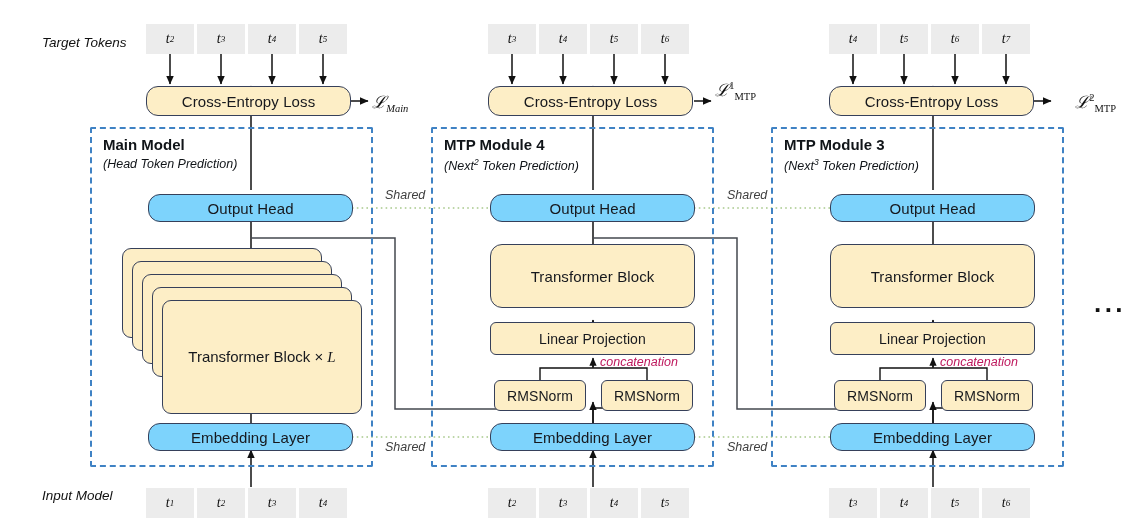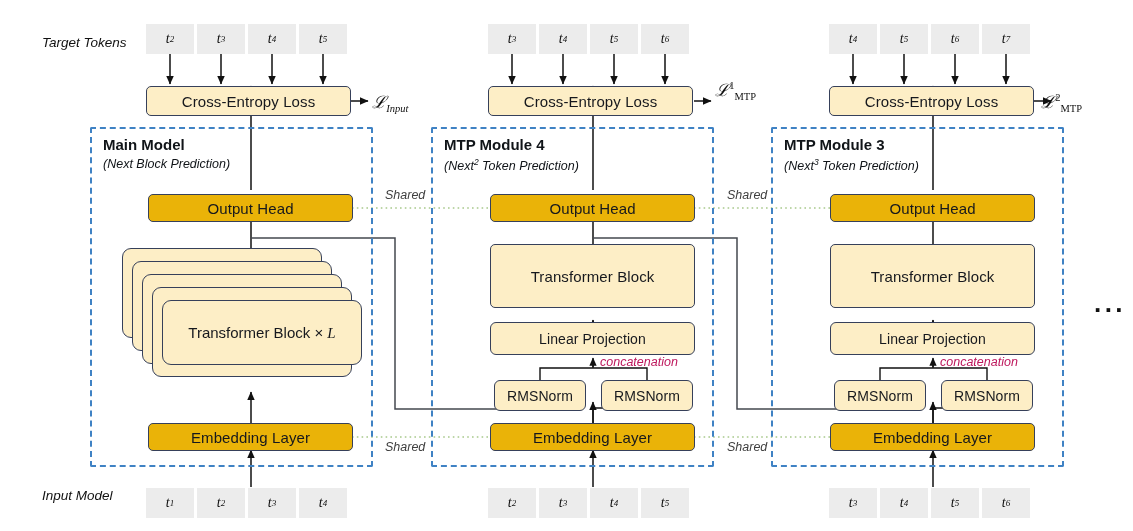--- a/index.html
+++ b/index.html
@@ -23,28 +23,28 @@
   }
 
   
   .node{
     position:absolute;
     box-sizing:border-box;
     display:flex;
     align-items:center;
     justify-content:center;
     border:1.6px solid #36405a;
-    border-radius:5px;
+    border-radius:12px;
     font-size:15px;
     color:#16181d;
     white-space:nowrap;
     letter-spacing:.1px;
   }
   .cream{ background:#fdeec6; }
-  .green{ background:#eab308; }
+  .green{ background:#7dd3fc; }
 
   .node.small{ font-size:14px; border-radius:6px; }
 
   
   .tokrow{ position:absolute; display:flex; gap:3px; }
   .tok{
     width:48px; height:30px;
     background:#ececec;
     display:flex; align-items:center; justify-content:center;
     font-size:14px;
@@ -278,35 +278,35 @@
         <span class="ital">t</span>
         <sub>7</sub>
       </div>
   </div>
 
   <div class="node cream" style="left:146px; top:86px; width:205px; height:30px;">Cross-Entropy Loss</div>
   <div class="node cream" style="left:488px; top:86px; width:205px; height:30px;">Cross-Entropy Loss</div>
   <div class="node cream" style="left:829px; top:86px; width:205px; height:30px;">Cross-Entropy Loss</div>
 
   <div class="loss" style="left:372px; top:90px;">
-    <span class="scr">ℒ</span><span class="sbx ital">Input</span>
+    <span class="scr">ℒ</span><span class="sbx ital">Main</span>
   </div>
   <div class="loss" style="left:715px; top:78px;">
     <span class="scr">ℒ</span><span class="sp">1</span><span class="sbx">MTP</span>
   </div>
-  <div class="loss" style="left:1041px; top:90px;">
+  <div class="loss" style="left:1075px; top:90px;">
     <span class="scr">ℒ</span><span class="sp">2</span><span class="sbx">MTP</span>
   </div>
 
   <div class="module" style="left:90px; top:127px; width:283px; height:340px;"></div>
   <div class="module" style="left:431px; top:127px; width:283px; height:340px;"></div>
   <div class="module" style="left:771px; top:127px; width:293px; height:340px;"></div>
 
   <div class="mod-title" style="left:103px; top:136px;">Main Model</div>
-  <div class="mod-sub" style="left:103px; top:157px;">(Next Block Prediction)</div>
+  <div class="mod-sub" style="left:103px; top:157px;">(Head Token Prediction)</div>
 
   <div class="mod-title" style="left:444px; top:136px;">MTP Module 4</div>
   <div class="mod-sub" style="left:444px; top:157px;">(Next<sup>2</sup> Token Prediction)</div>
 
   <div class="mod-title" style="left:784px; top:136px;">MTP Module 3</div>
   <div class="mod-sub" style="left:784px; top:157px;">(Next<sup>3</sup> Token Prediction)</div>
 
   <div class="node green" style="left:148px; top:194px; width:205px; height:28px;">Output Head</div>
   <div class="node green" style="left:490px; top:194px; width:205px; height:28px;">Output Head</div>
   <div class="node green" style="left:830px; top:194px; width:205px; height:28px;">Output Head</div>
@@ -315,21 +315,21 @@
   <div class="shared" style="left:727px; top:188px;">Shared</div>
 
   <div class="shared" style="left:385px; top:440px;">Shared</div>
   <div class="shared" style="left:727px; top:440px;">Shared</div>
 
   <div class="stackwrap" style="left:122px; top:248px; width:240px; height:144px;">
     <div class="stackcard" style="left:0px;  top:0px;  width:200px; height:90px;"></div>
     <div class="stackcard" style="left:10px; top:13px; width:200px; height:90px;"></div>
     <div class="stackcard" style="left:20px; top:26px; width:200px; height:90px;"></div>
     <div class="stackcard" style="left:30px; top:39px; width:200px; height:90px;"></div>
-    <div class="stackcard stacktop" style="left:40px; top:52px; width:200px; height:65px;">
+    <div class="stackcard stacktop" style="left:40px; top:52px; width:200px; height:114px;">
       <span>Transformer Block&nbsp;×&nbsp;<span class="ital">L</span></span>
     </div>
   </div>
 
   <div class="node cream" style="left:490px; top:244px; width:205px; height:64px;">Transformer Block</div>
   <div class="node cream small" style="left:490px; top:322px; width:205px; height:33px;">Linear Projection</div>
   <div class="concat" style="left:600px; top:355px;">concatenation</div>
   <div class="node cream small" style="left:494px; top:380px; width:92px; height:31px;">RMSNorm</div>
   <div class="node cream small" style="left:601px; top:380px; width:92px; height:31px;">RMSNorm</div>
   <div class="node green" style="left:490px; top:423px; width:205px; height:28px;">Embedding Layer</div>

